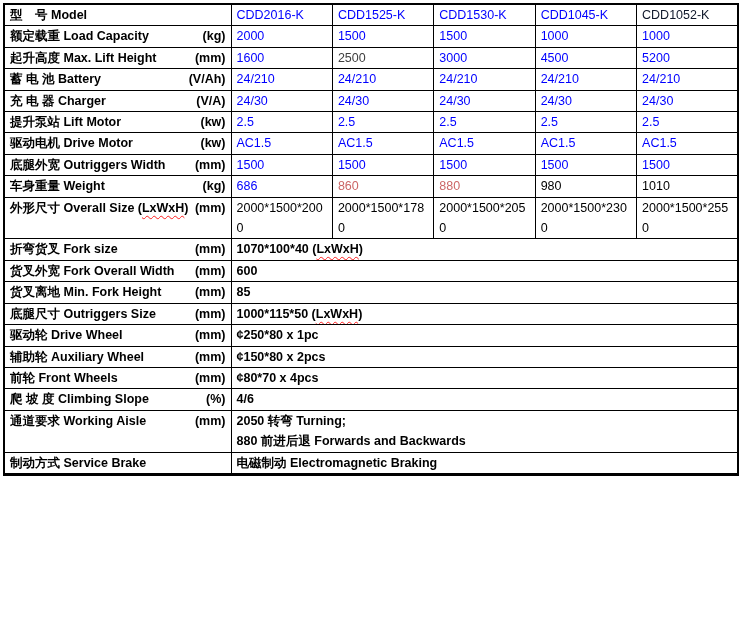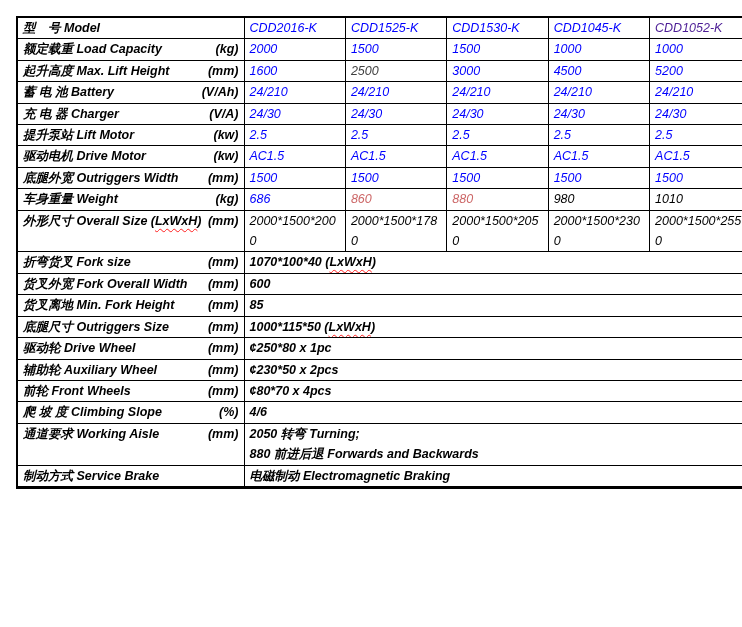--- a/index.html
+++ b/index.html
@@ -1,18 +1,18 @@
 <!DOCTYPE html>
 <html><head>
 <meta charset="utf-8">
 <style>
   html,body{margin:0;padding:0;background:#ffffff;}
   body{width:742px;height:627px;overflow:hidden;
        font-family:"Liberation Sans","DejaVu Sans",sans-serif;}
-  .page{padding:16px;font-style:italic;}
+  .page{padding:3px;}
   table.spec{border-collapse:collapse;table-layout:fixed;width:736px;
              border:2px solid #000;border-bottom-width:3px;}
   col.c-label{width:227px;}
   td{border:1px solid #000;vertical-align:top;
      font-size:12.5px;line-height:20.4px;padding:0 4px;
      color:#000;}
   td.label-cell{font-weight:bold;position:relative;padding-left:5px;overflow:hidden;}
   td.label-cell .lbl{white-space:nowrap;}
   td.label-cell .unit{position:absolute;right:5px;top:0;white-space:nowrap;}
   td.label-cell .unit-line{display:block;}
@@ -36,21 +36,21 @@
         <col>
         <col>
     </colgroup>
     <tbody>
         <tr>
           <td class="label-cell"><span class="lbl">型　号 Model</span></td>
           <td class="value-cell" style="color: rgb(0, 0, 255);">CDD2016-K</td>
           <td class="value-cell" style="color: rgb(0, 0, 255);">CDD1525-K</td>
           <td class="value-cell" style="color: rgb(0, 0, 255);">CDD1530-K</td>
           <td class="value-cell" style="color: rgb(0, 0, 255);">CDD1045-K</td>
-          <td class="value-cell" style="color: #4c1d95;">CDD1052-K</td>
+          <td class="value-cell" style="color: #0f172a;">CDD1052-K</td>
         </tr>
         <tr>
           <td class="label-cell"><span class="unit">(kg)</span><span class="lbl">额定载重 Load Capacity</span></td>
           <td class="value-cell" style="color: rgb(0, 0, 255);">2000</td>
           <td class="value-cell" style="color: rgb(0, 0, 255);">1500</td>
           <td class="value-cell" style="color: rgb(0, 0, 255);">1500</td>
           <td class="value-cell" style="color: rgb(0, 0, 255);">1000</td>
           <td class="value-cell" style="color: rgb(0, 0, 255);">1000</td>
         </tr>
         <tr>
@@ -143,21 +143,21 @@
         </tr>
         <tr>
           <td class="label-cell"><span class="unit">(mm)</span><span class="lbl">驱动轮 Drive Wheel</span></td>
           <td colspan="5" class="value-cell merged">
             <div>¢250*80 x 1pc</div>
           </td>
         </tr>
         <tr>
           <td class="label-cell"><span class="unit">(mm)</span><span class="lbl">辅助轮 Auxiliary Wheel</span></td>
           <td colspan="5" class="value-cell merged">
-            <div>¢230*50 x 2pcs</div>
+            <div>¢150*80 x 2pcs</div>
           </td>
         </tr>
         <tr>
           <td class="label-cell"><span class="unit">(mm)</span><span class="lbl">前轮 Front Wheels</span></td>
           <td colspan="5" class="value-cell merged">
             <div>¢80*70 x 4pcs</div>
           </td>
         </tr>
         <tr>
           <td class="label-cell"><span class="unit">(%)</span><span class="lbl">爬 坡 度 Climbing Slope</span></td>

